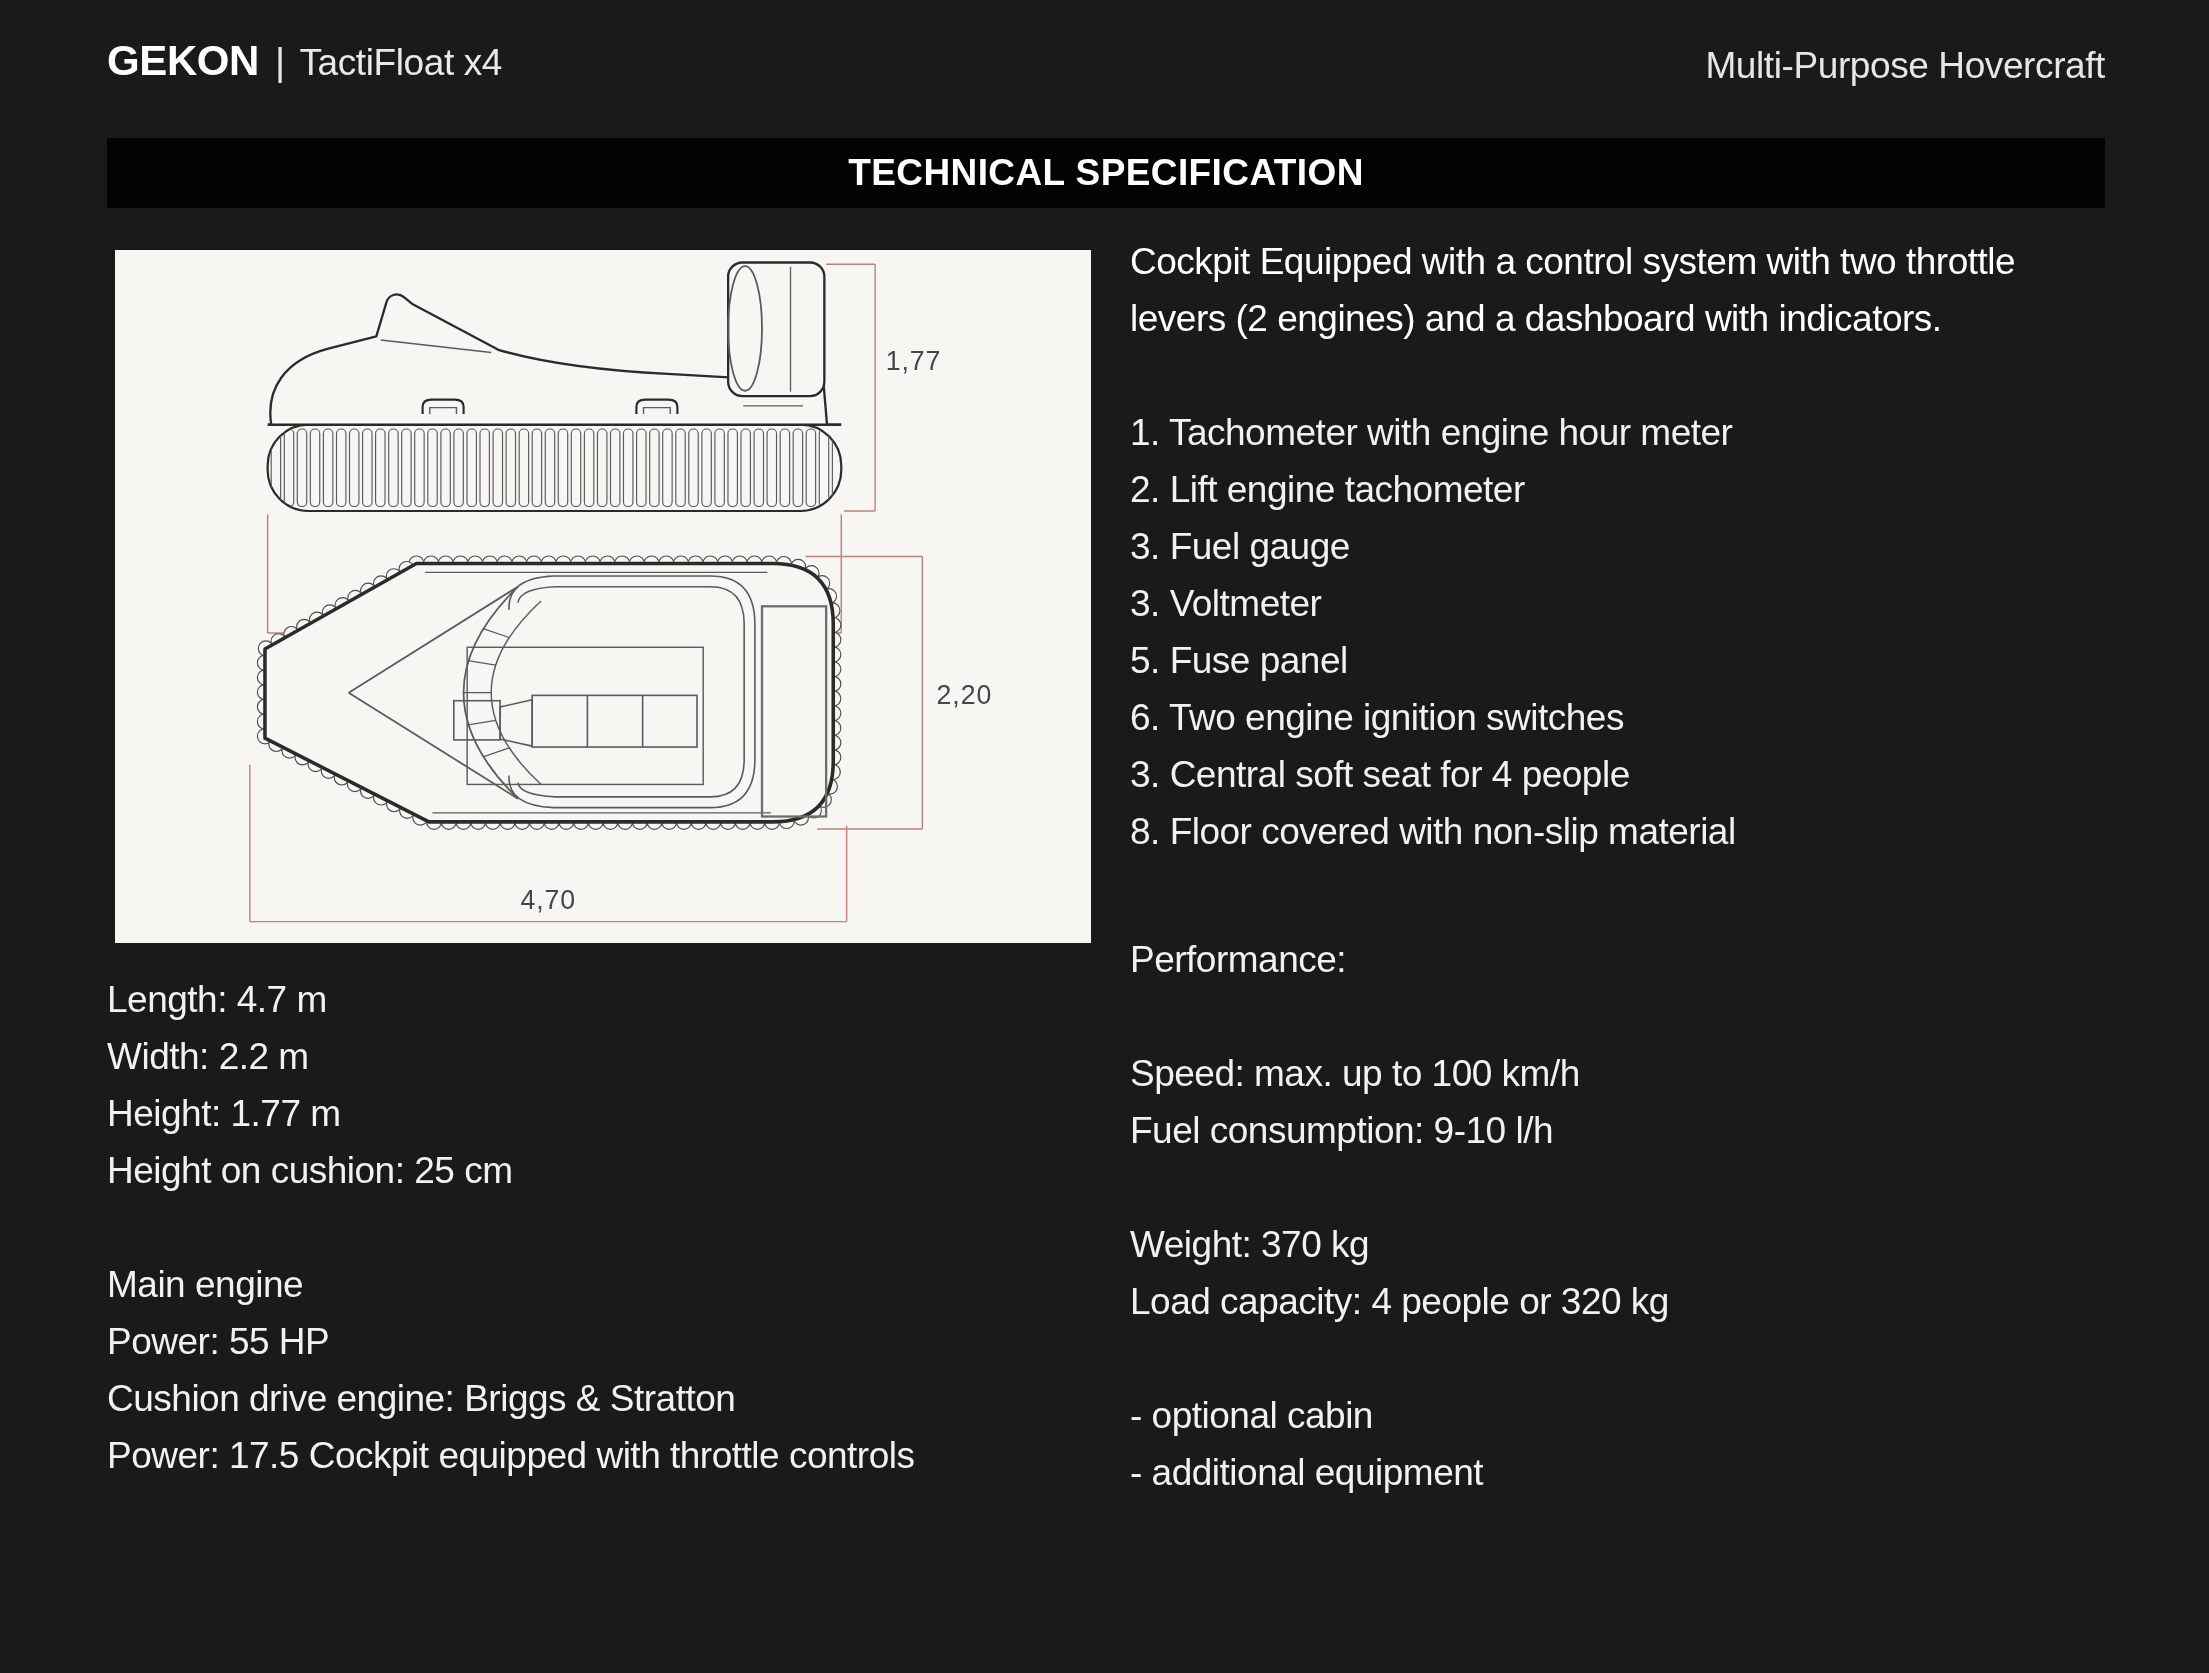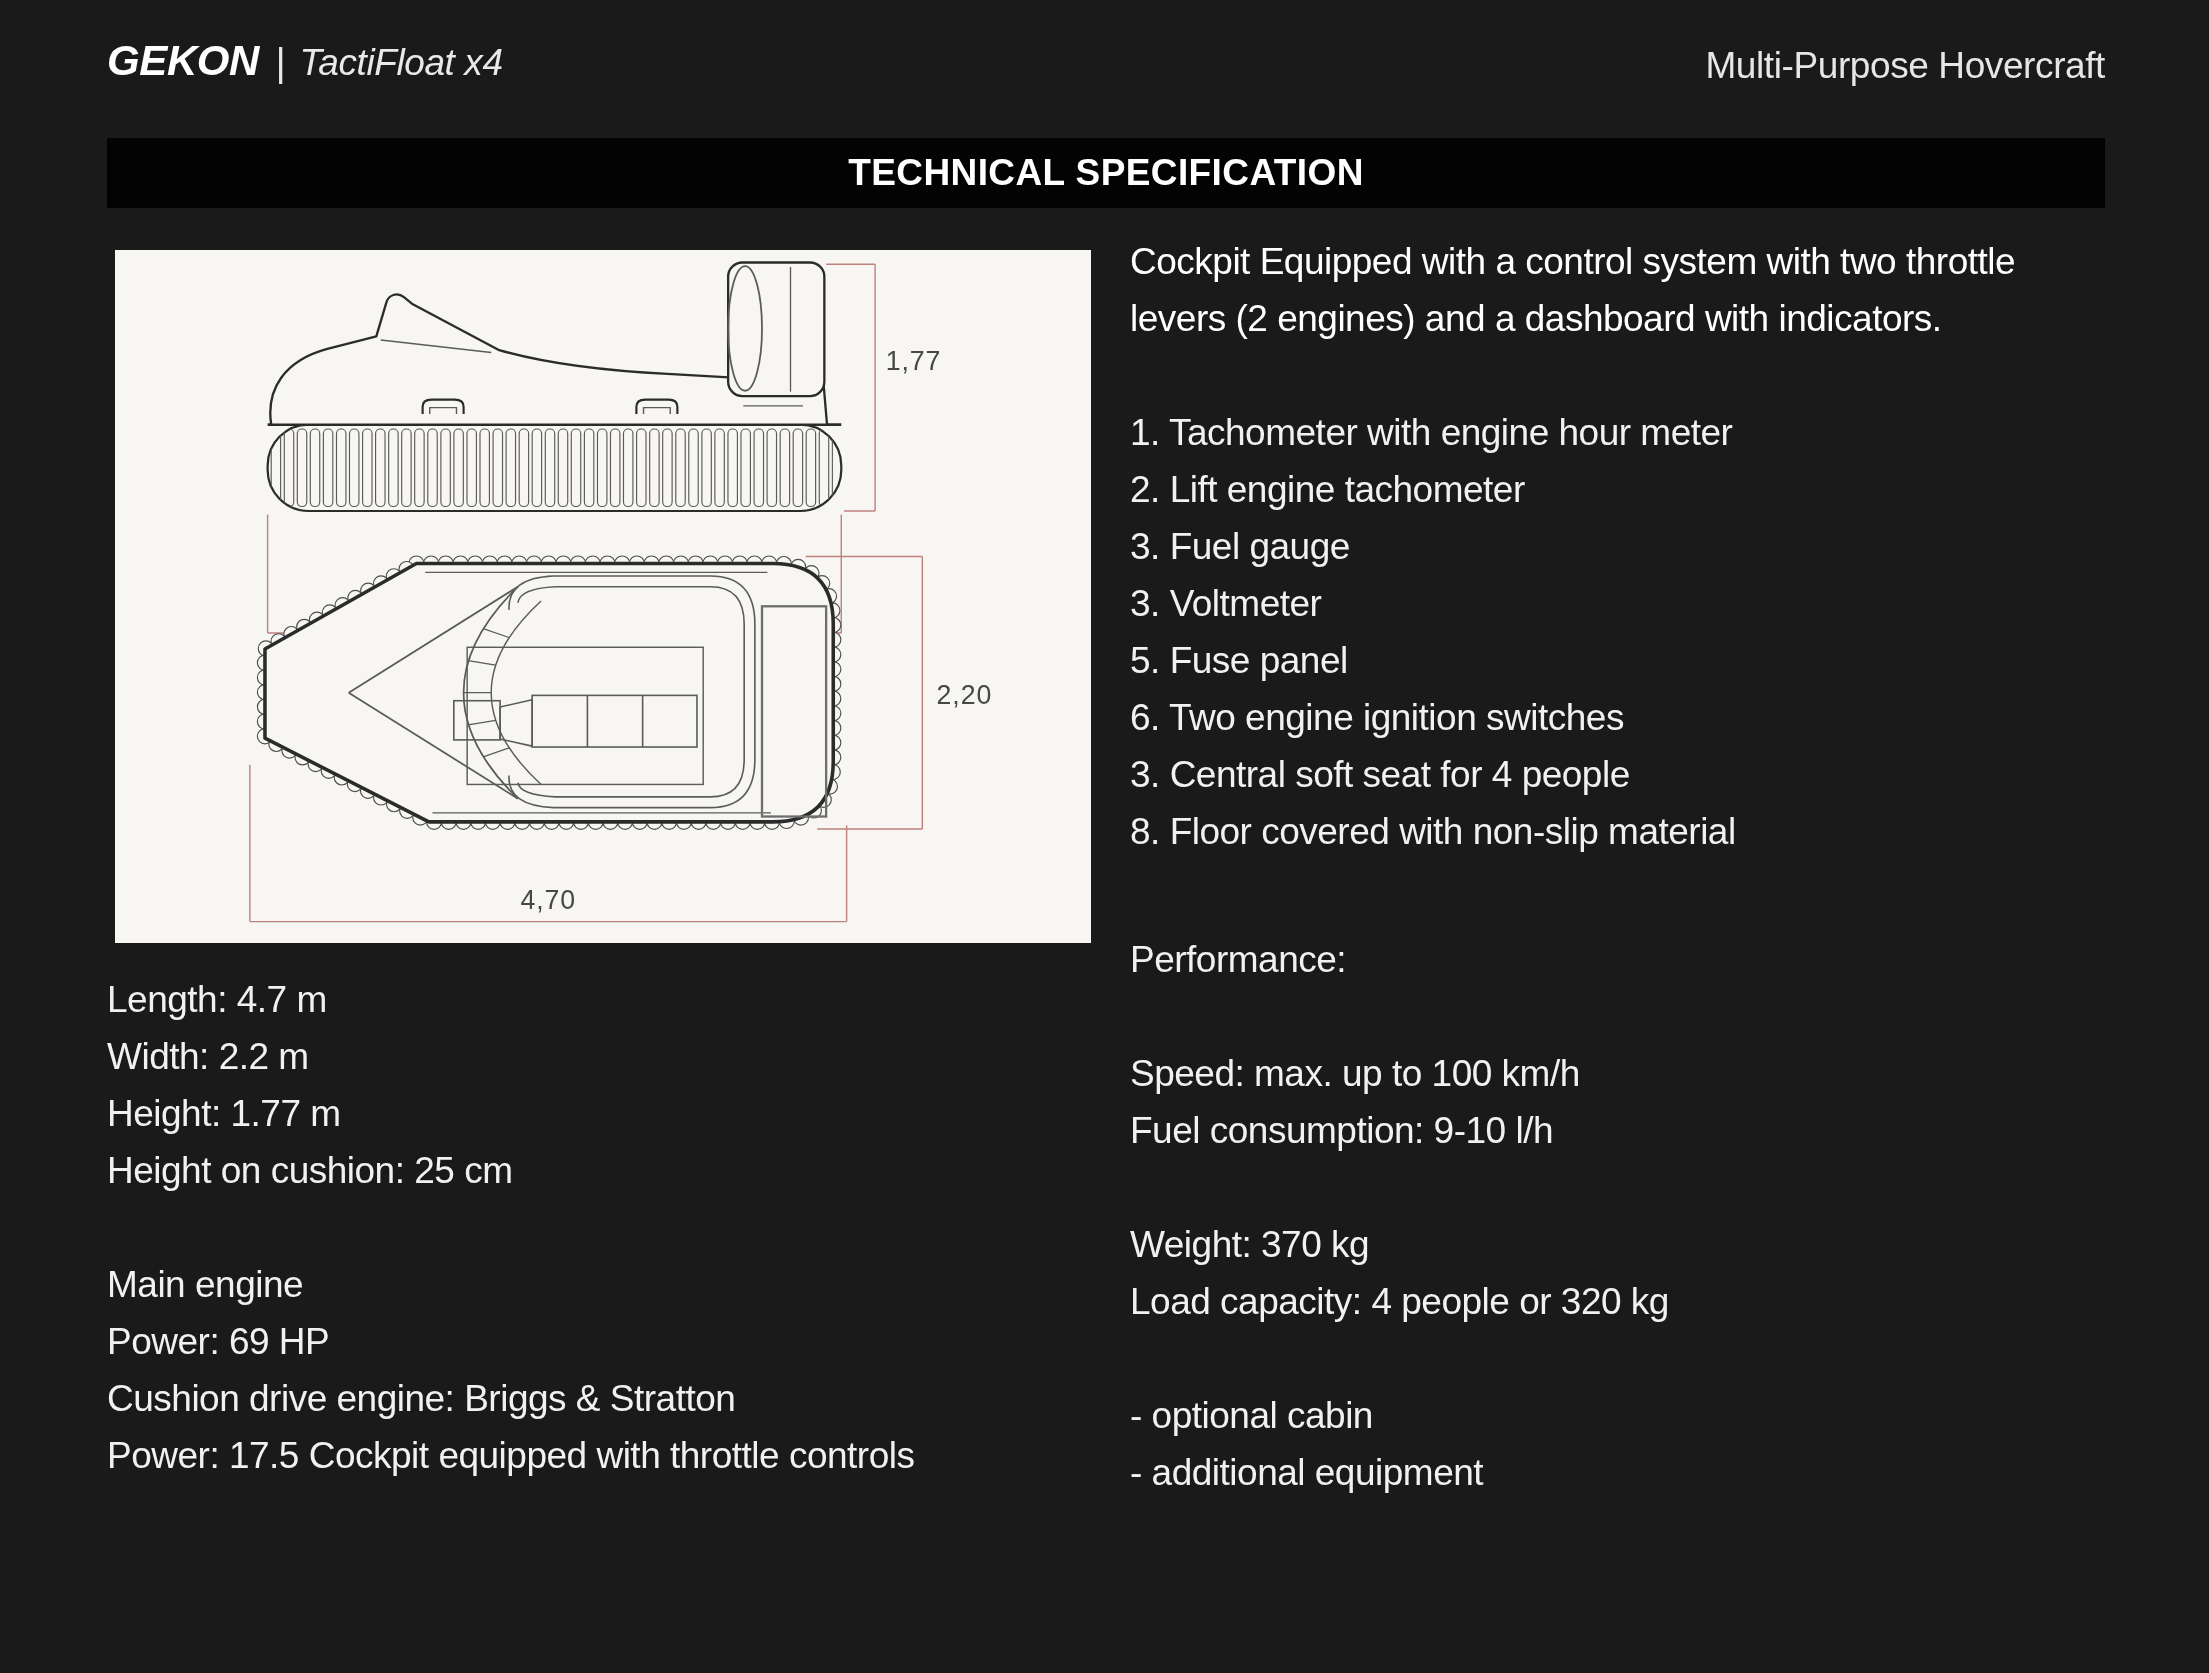--- a/index.html
+++ b/index.html
@@ -1,19 +1,19 @@
 <!DOCTYPE html>
 <html style="font-size:14.3px"><head>
 <meta charset="utf-8">
 <style>
   html,body{margin:0;padding:0;background:#1a1a1b;}
   #page{position:relative;width:2210px;height:1674px;background:#1a1a1b;overflow:hidden;
         font-family:"Liberation Sans",sans-serif;color:#efefef;}
   
-  .header-row{position:absolute;left:107px;top:37px;display:flex;align-items:baseline;font-style:italic;}
+  .header-row{position:absolute;left:107px;top:37px;display:flex;align-items:baseline;}
   .brand{font-size:42px;font-weight:bold;letter-spacing:-0.4px;color:#ffffff;}
   .brand-divider{font-size:39px;font-weight:normal;color:#e8e8e8;margin:0 14.3px 0 16px;}
   .model{font-size:37px;font-weight:normal;color:#e9e9e9;letter-spacing:-0.4px;}
   .tagline{position:absolute;right:105px;top:45px;font-size:37px;color:#e6e6e6;letter-spacing:-0.4px;}
   
   .spec-bar{position:absolute;left:107px;top:138px;width:1998px;height:70px;background:#030303;
             display:flex;align-items:center;justify-content:center;}
   .spec-bar-title{font-size:37px;font-weight:bold;color:#ffffff;letter-spacing:0.4px;}
   
   .panel{position:absolute;left:115px;top:250px;width:976px;height:693px;background:#f7f6f3;}
@@ -273,21 +273,21 @@
     </svg>
   </div>
 
   <div class="col left-col">
     <div class="line">Length: 4.7 m</div>
     <div class="line">Width: 2.2 m</div>
     <div class="line">Height: 1.77 m</div>
     <div class="line">Height on cushion: 25 cm</div>
     <div class="gap"></div>
     <div class="line">Main engine</div>
-    <div class="line">Power: 69 HP</div>
+    <div class="line">Power: 55 HP</div>
     <div class="line">Cushion drive engine: Briggs &amp; Stratton</div>
     <div class="line">Power: 17.5 Cockpit equipped with throttle controls</div>
   </div>
 
   <div class="col right-col">
     <p class="paragraph">Cockpit Equipped with a control system with two throttle levers (2 engines) and a dashboard with indicators.</p>
     <div class="gap"></div>
     <div class="line">1. Tachometer with engine hour meter</div>
     <div class="line">2. Lift engine tachometer</div>
     <div class="line">3. Fuel gauge</div>

